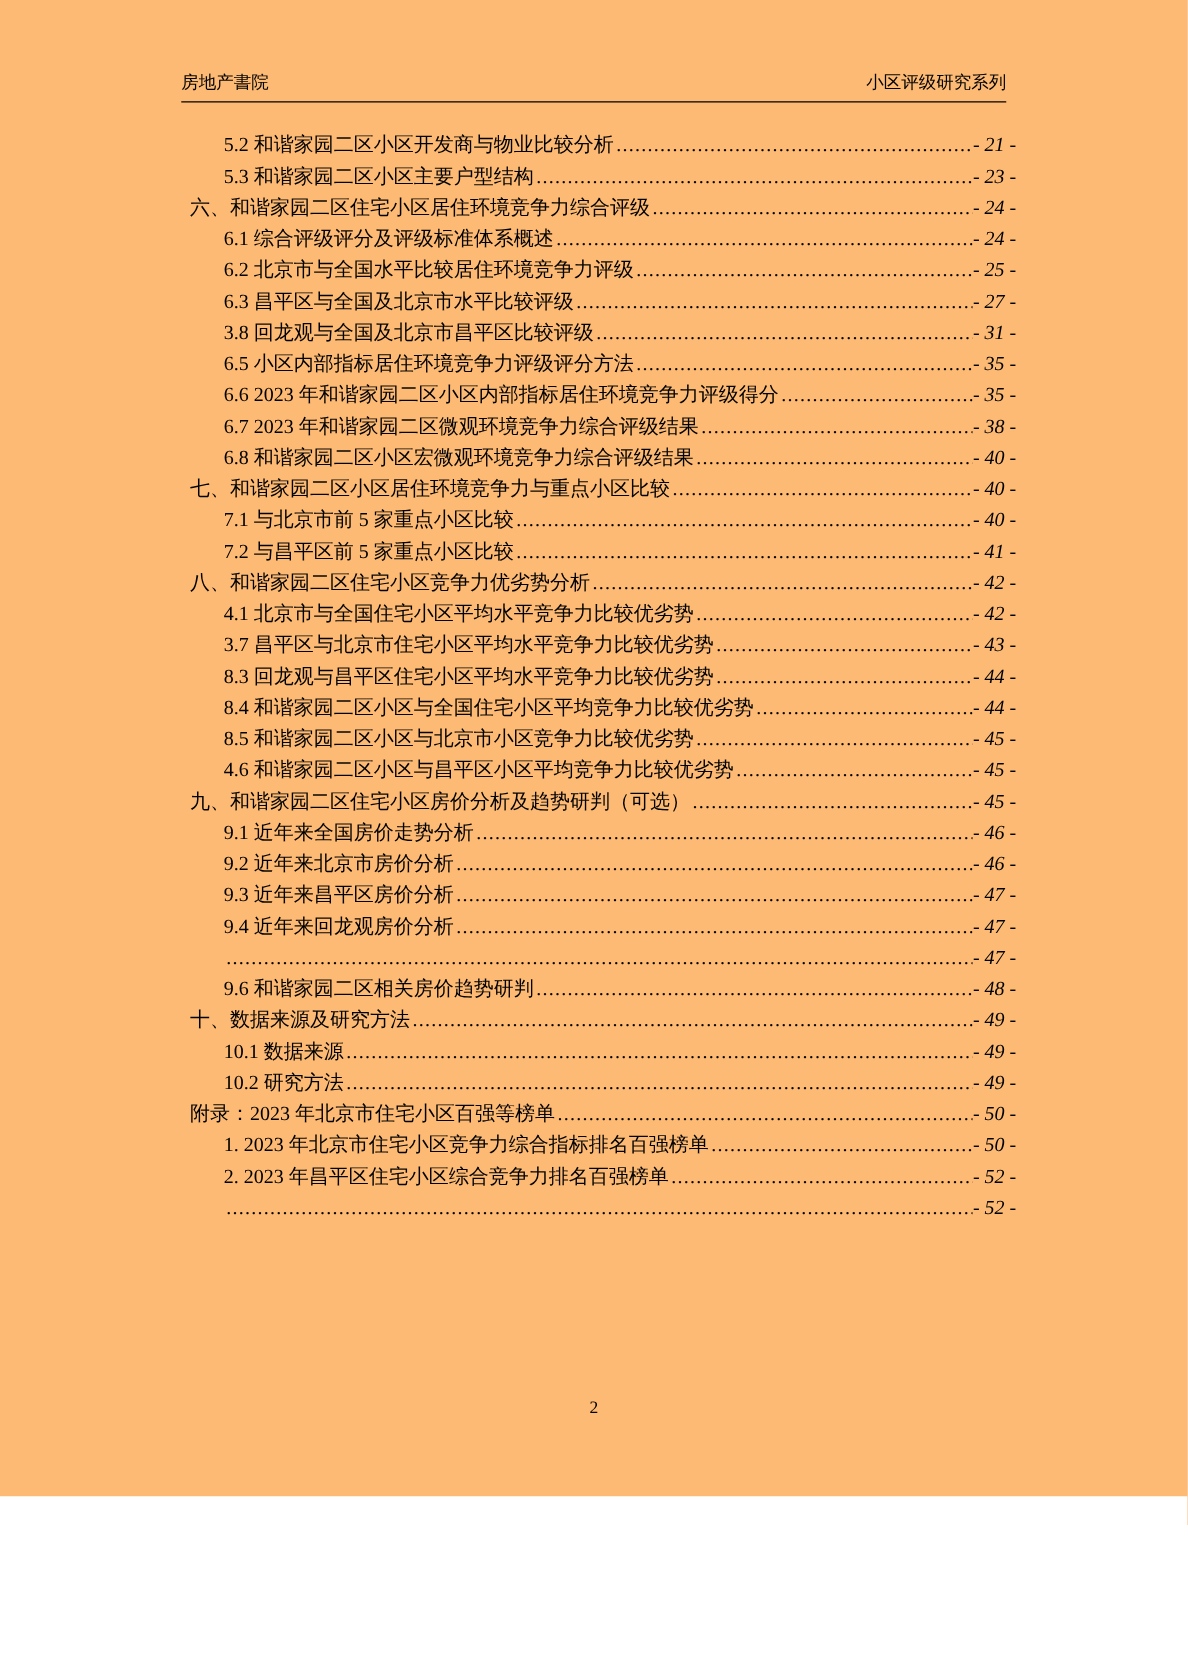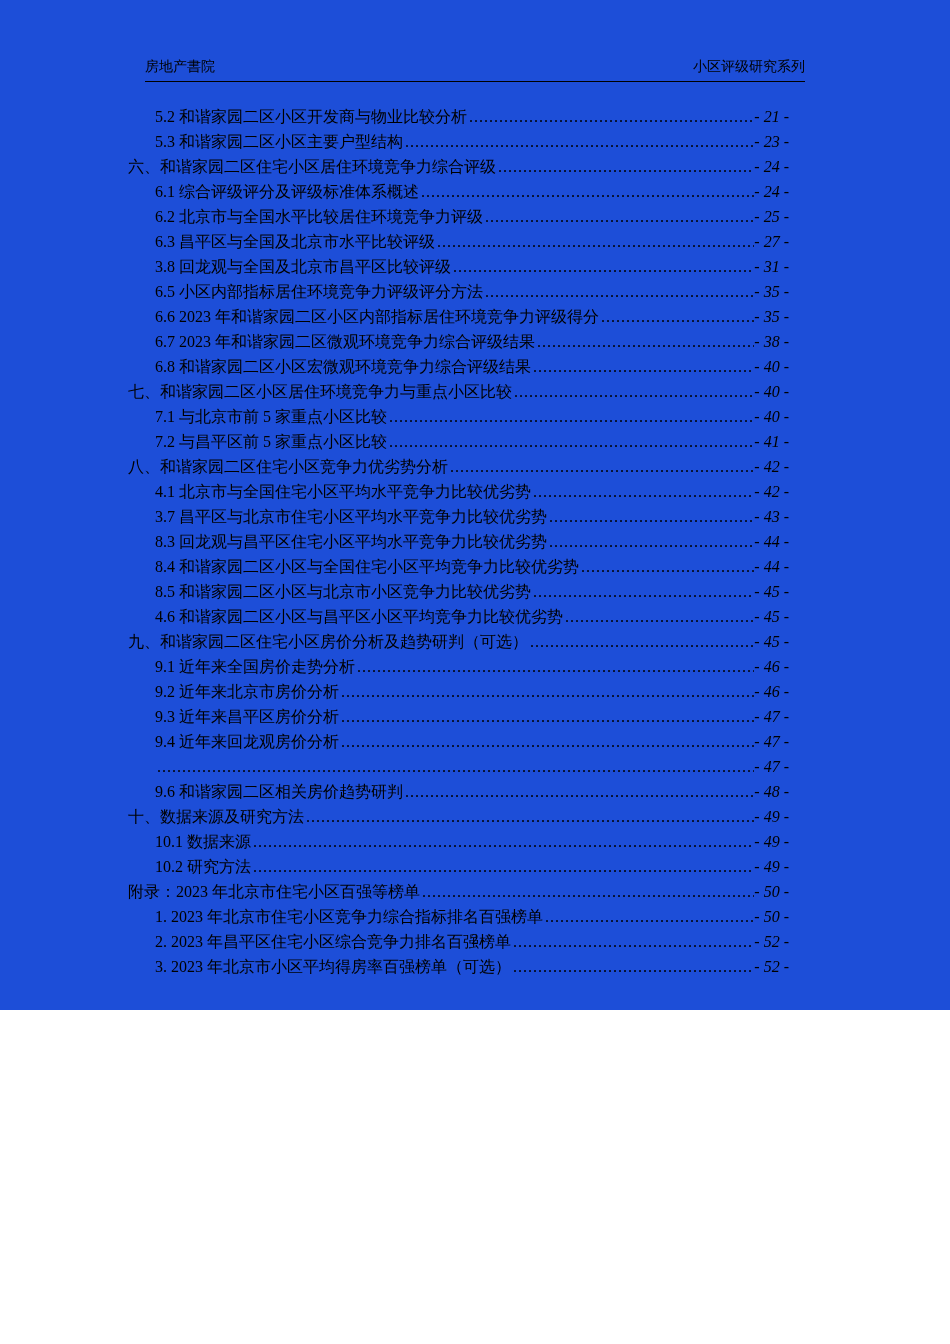--- a/index.html
+++ b/index.html
@@ -9,42 +9,42 @@
     height: 1344px;
     background: #ffffff;
     color: #000000;
     font-family: "Liberation Serif", "DejaVu Serif", serif;
     position: relative;
     overflow: hidden;
   }
   .page {
     position: relative;
     width: 950px;
-    height: 1010px;
-    background: #1d4ed8;
+    height: 1197px;
+    background: #fdba74;
   }
   .header {
     position: absolute;
     top: 58px;
     left: 145px;
     width: 660px;
   }
   .header-row {
     display: flex;
     justify-content: space-between;
     align-items: baseline;
     font-size: 14px;
     line-height: 18px;
     padding-bottom: 5px;
     border-bottom: 1px solid #000000;
   }
   .content {
     position: absolute;
     top: 104px;
-    left: 128px;
+    left: 152px;
     width: 661px;
   }
   .toc-row {
     display: flex;
     align-items: baseline;
     font-size: 16px;
     line-height: 25px;
     white-space: nowrap;
   }
   .toc-row.level-2 { padding-left: 27px; }
@@ -243,21 +243,20 @@
     <span class="label">1. 2023 年北京市住宅小区竞争力综合指标排名百强榜单</span>
     <span class="dots">....................................................................................................................................................................................................................................................................</span>
     <span class="page-num">- 50 -</span>
   </div>
       <div class="toc-row level-2">
     <span class="label">2. 2023 年昌平区住宅小区综合竞争力排名百强榜单</span>
     <span class="dots">....................................................................................................................................................................................................................................................................</span>
     <span class="page-num">- 52 -</span>
   </div>
       <div class="toc-row level-2">
-    <span class="label">3. 2023 年北京市小区平均得房率百强榜单（可选）</span>
     <span class="dots">....................................................................................................................................................................................................................................................................</span>
     <span class="page-num">- 52 -</span>
   </div>
     </div>
 
   <div class="footer">
     <span>2</span>
   </div>
 
 </div>

